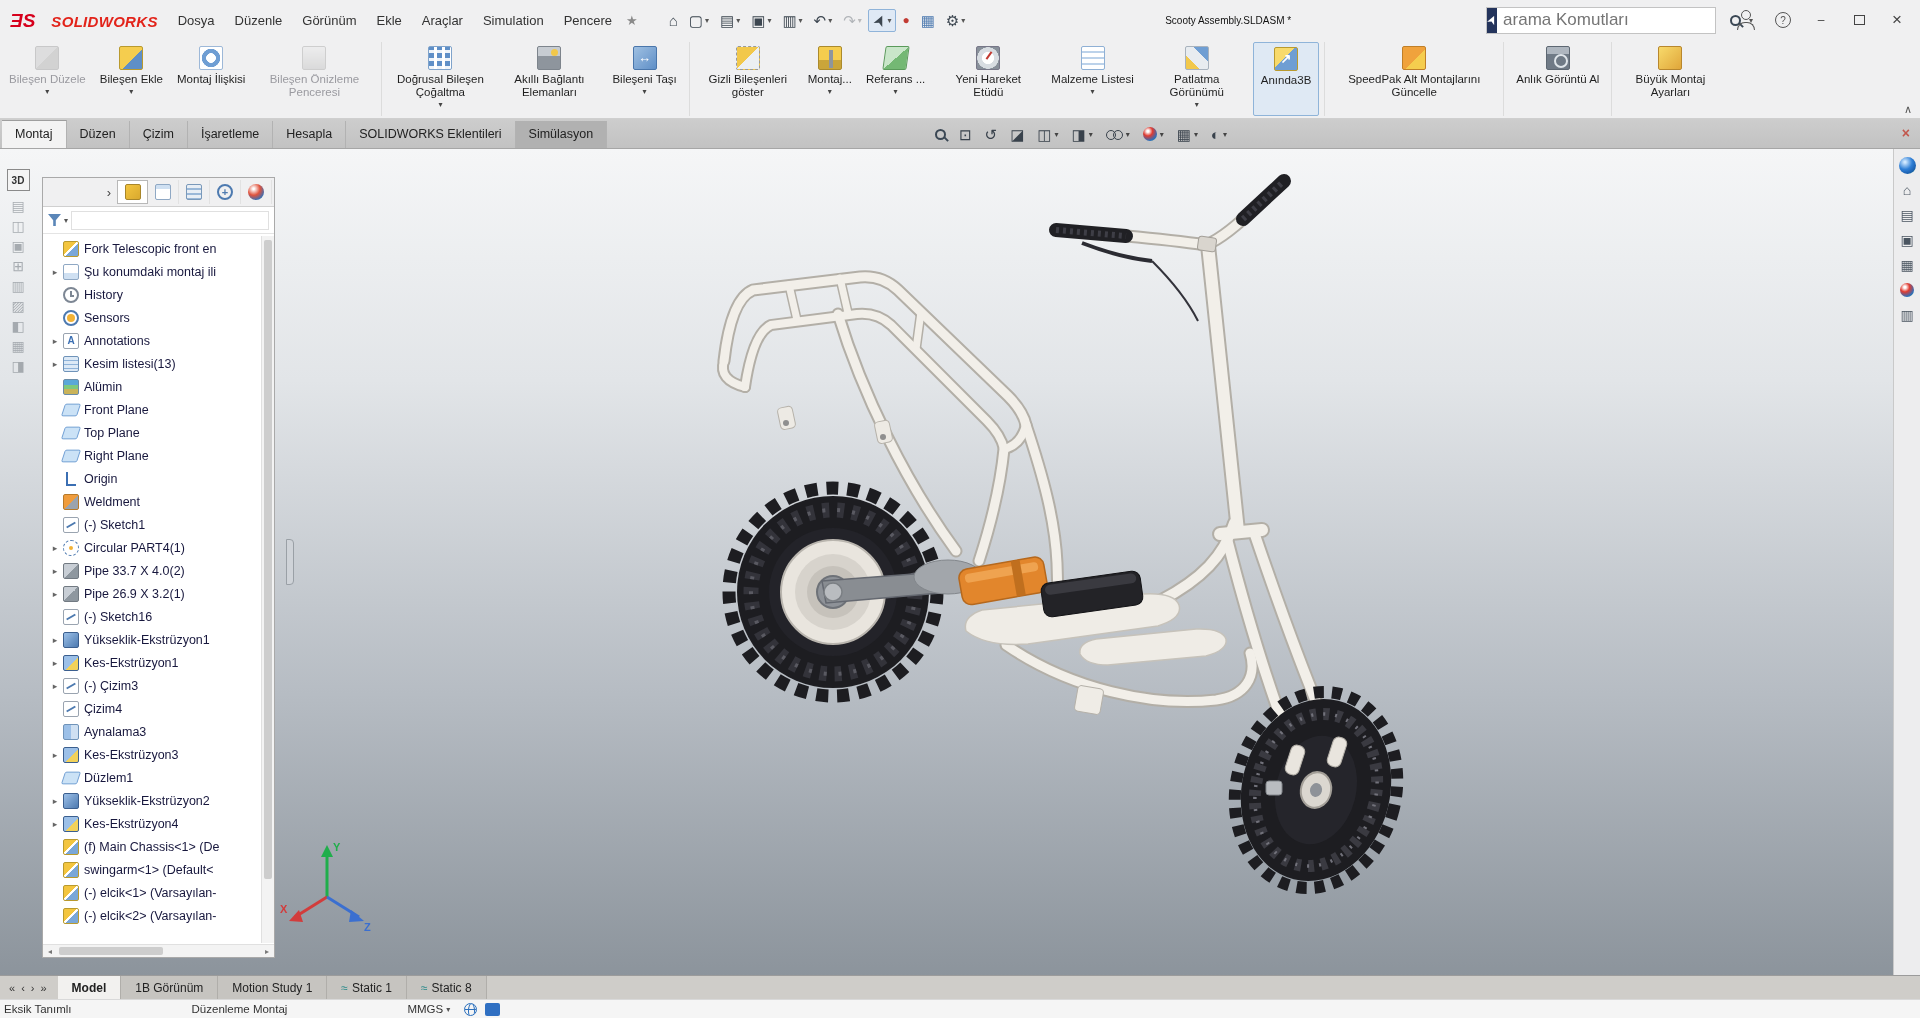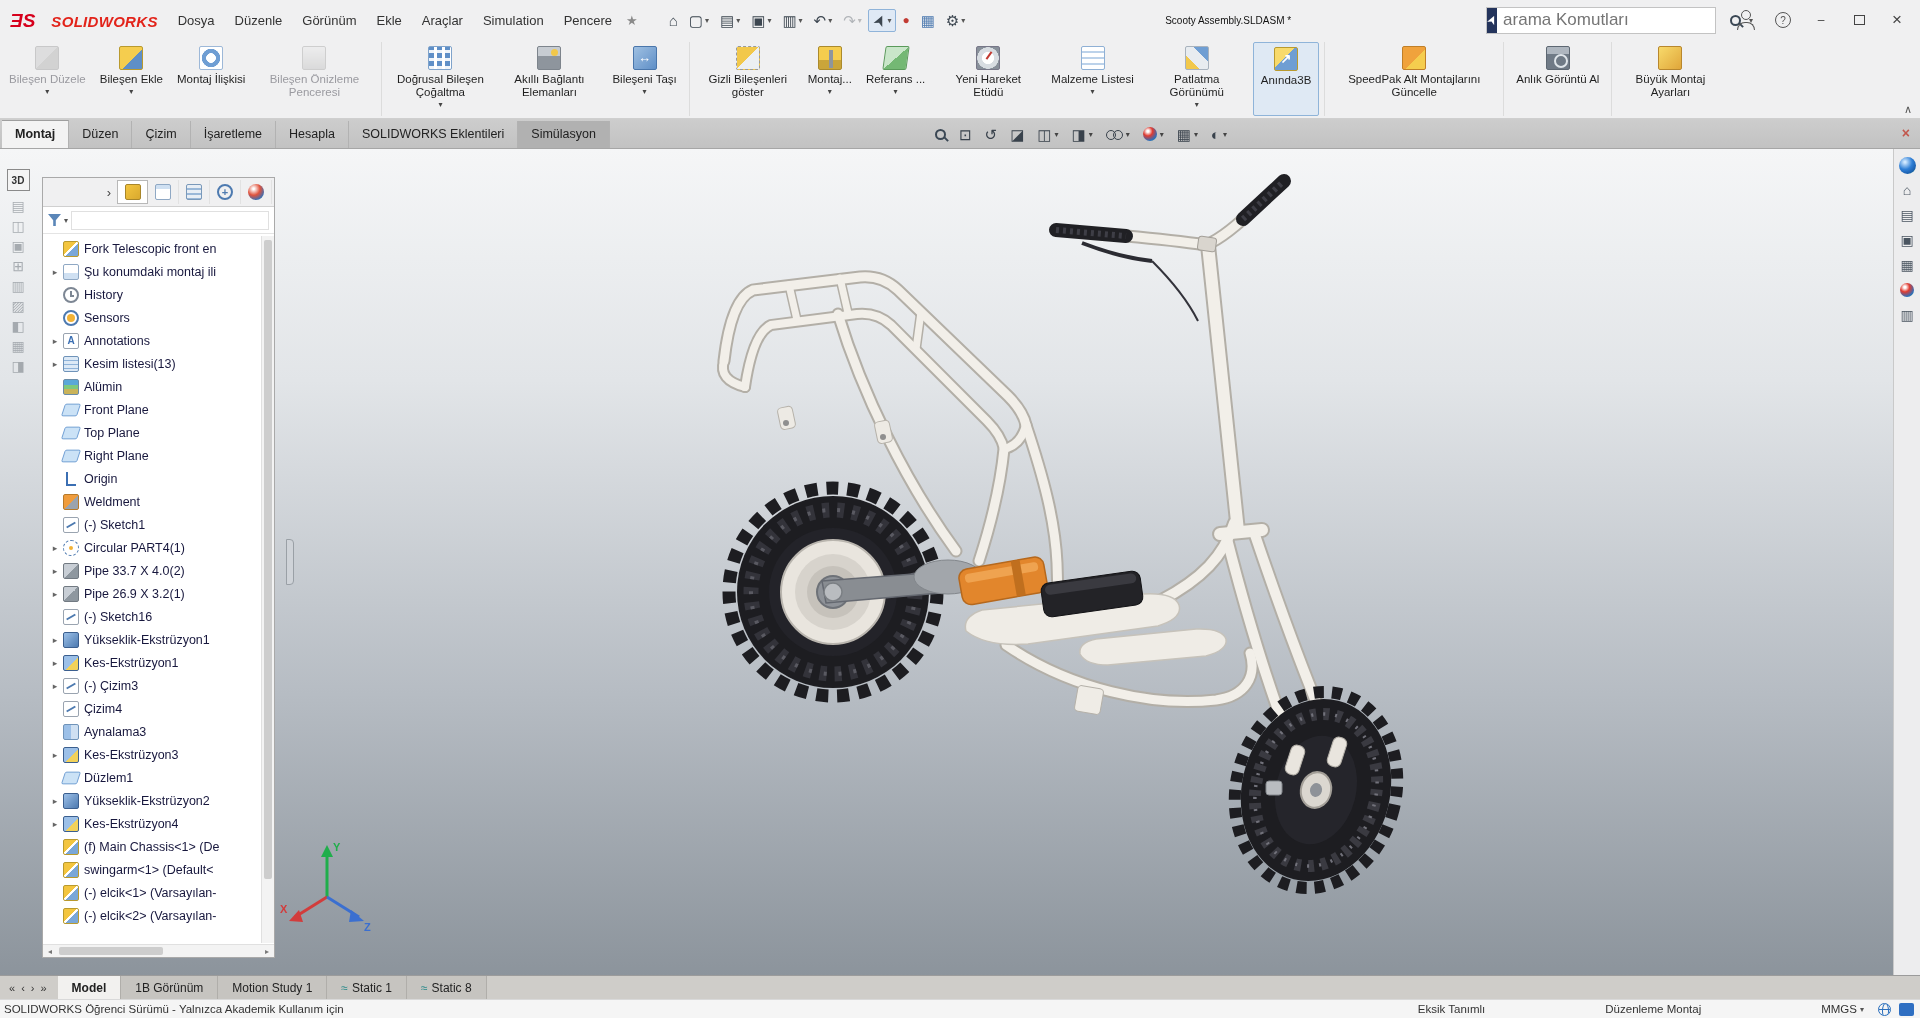--- a/index.html
+++ b/index.html
@@ -74,21 +74,21 @@
   .ri-instant3d::after{content:"↗";position:absolute;inset:0;display:flex;align-items:center;justify-content:center;color:#fff;font-size:13px;font-weight:bold}
   .ri-speedpak{background:linear-gradient(135deg,#f0a23c 55%,#f5cd4e 55%);border:1px solid #c07f28}
   .ri-snapshot{background:linear-gradient(180deg,#aeb6bf 30%,#6f7a86 30%);border:1px solid #5d6772;border-radius:3px}
   .ri-snapshot::after{content:"";position:absolute;left:7px;top:7px;width:10px;height:10px;border:2px solid #dfe5ea;border-radius:50%}
   .ri-largeasm{background:linear-gradient(135deg,#f8da6b,#e0a63a);border:1px solid #b8872e}
 
   
   .cmdtabs{height:30px;background:linear-gradient(#cdcdcd,#c2c2c2);border-bottom:1px solid #a6a6a6;position:relative;display:flex;align-items:flex-end}
   .ctabs{display:flex;align-items:flex-end;height:100%;padding-left:2px}
   .ctab{padding:6px 13px 7px;font-size:12.5px;color:#222;border-right:1px solid #b2b2b2;white-space:nowrap}
-  .ctab.active{background:#f3f3f3;font-weight:bold;border-top:1px solid #9e9e9e}
+  .ctab.active{background:#f3f3f3;font-weight:normal;border-top:1px solid #9e9e9e}
   .ctab.shaded{background:#b1b1b1}
   .headsup{position:absolute;left:935px;top:3px;height:24px;display:flex;align-items:center;gap:13px}
   .hu{display:flex;align-items:center}
   .hicon{display:inline-flex;align-items:center;justify-content:center;font-size:15px;color:#39424c;line-height:1}
   .hu .dd{font-size:8px;color:#444;margin-left:3px}
   .i-glasses{width:17px;height:9px;position:relative}
   .i-glasses::before,.i-glasses::after{content:"";position:absolute;top:0;width:8px;height:8px;border:1.6px solid #39424c;border-radius:50%}
   .i-glasses::before{left:0}.i-glasses::after{right:0}
   .i-ball{width:14px;height:14px;border-radius:50%;background:radial-gradient(circle at 35% 30%,#fff 8%,#e03c31 35%,#2a6fbd 72%,#1b8a3a 100%)}
   .cm-close{position:absolute;right:10px;top:6px;color:#c2574d;font-size:14px;font-weight:bold}
@@ -916,21 +916,20 @@
         </span>
 
         <span class="btab">
           <span class="ticon">≈</span>
           <span>Static 8</span>
         </span>
       </div>
   </div>
 
   <div class="status-bar">
-    <span class="sb-left">SOLIDWORKS Öğrenci Sürümü - Yalnızca Akademik Kullanım için</span>
     <span class="sb-define">Eksik Tanımlı</span>
     <span class="sb-mode">Düzenleme Montaj</span>
     <span class="sb-units">
       <span>MMGS</span>
       <span class="dd">▾</span>
     </span>
     <span class="i-globe"></span>
     <span class="sb-corner"></span>
   </div>
 

